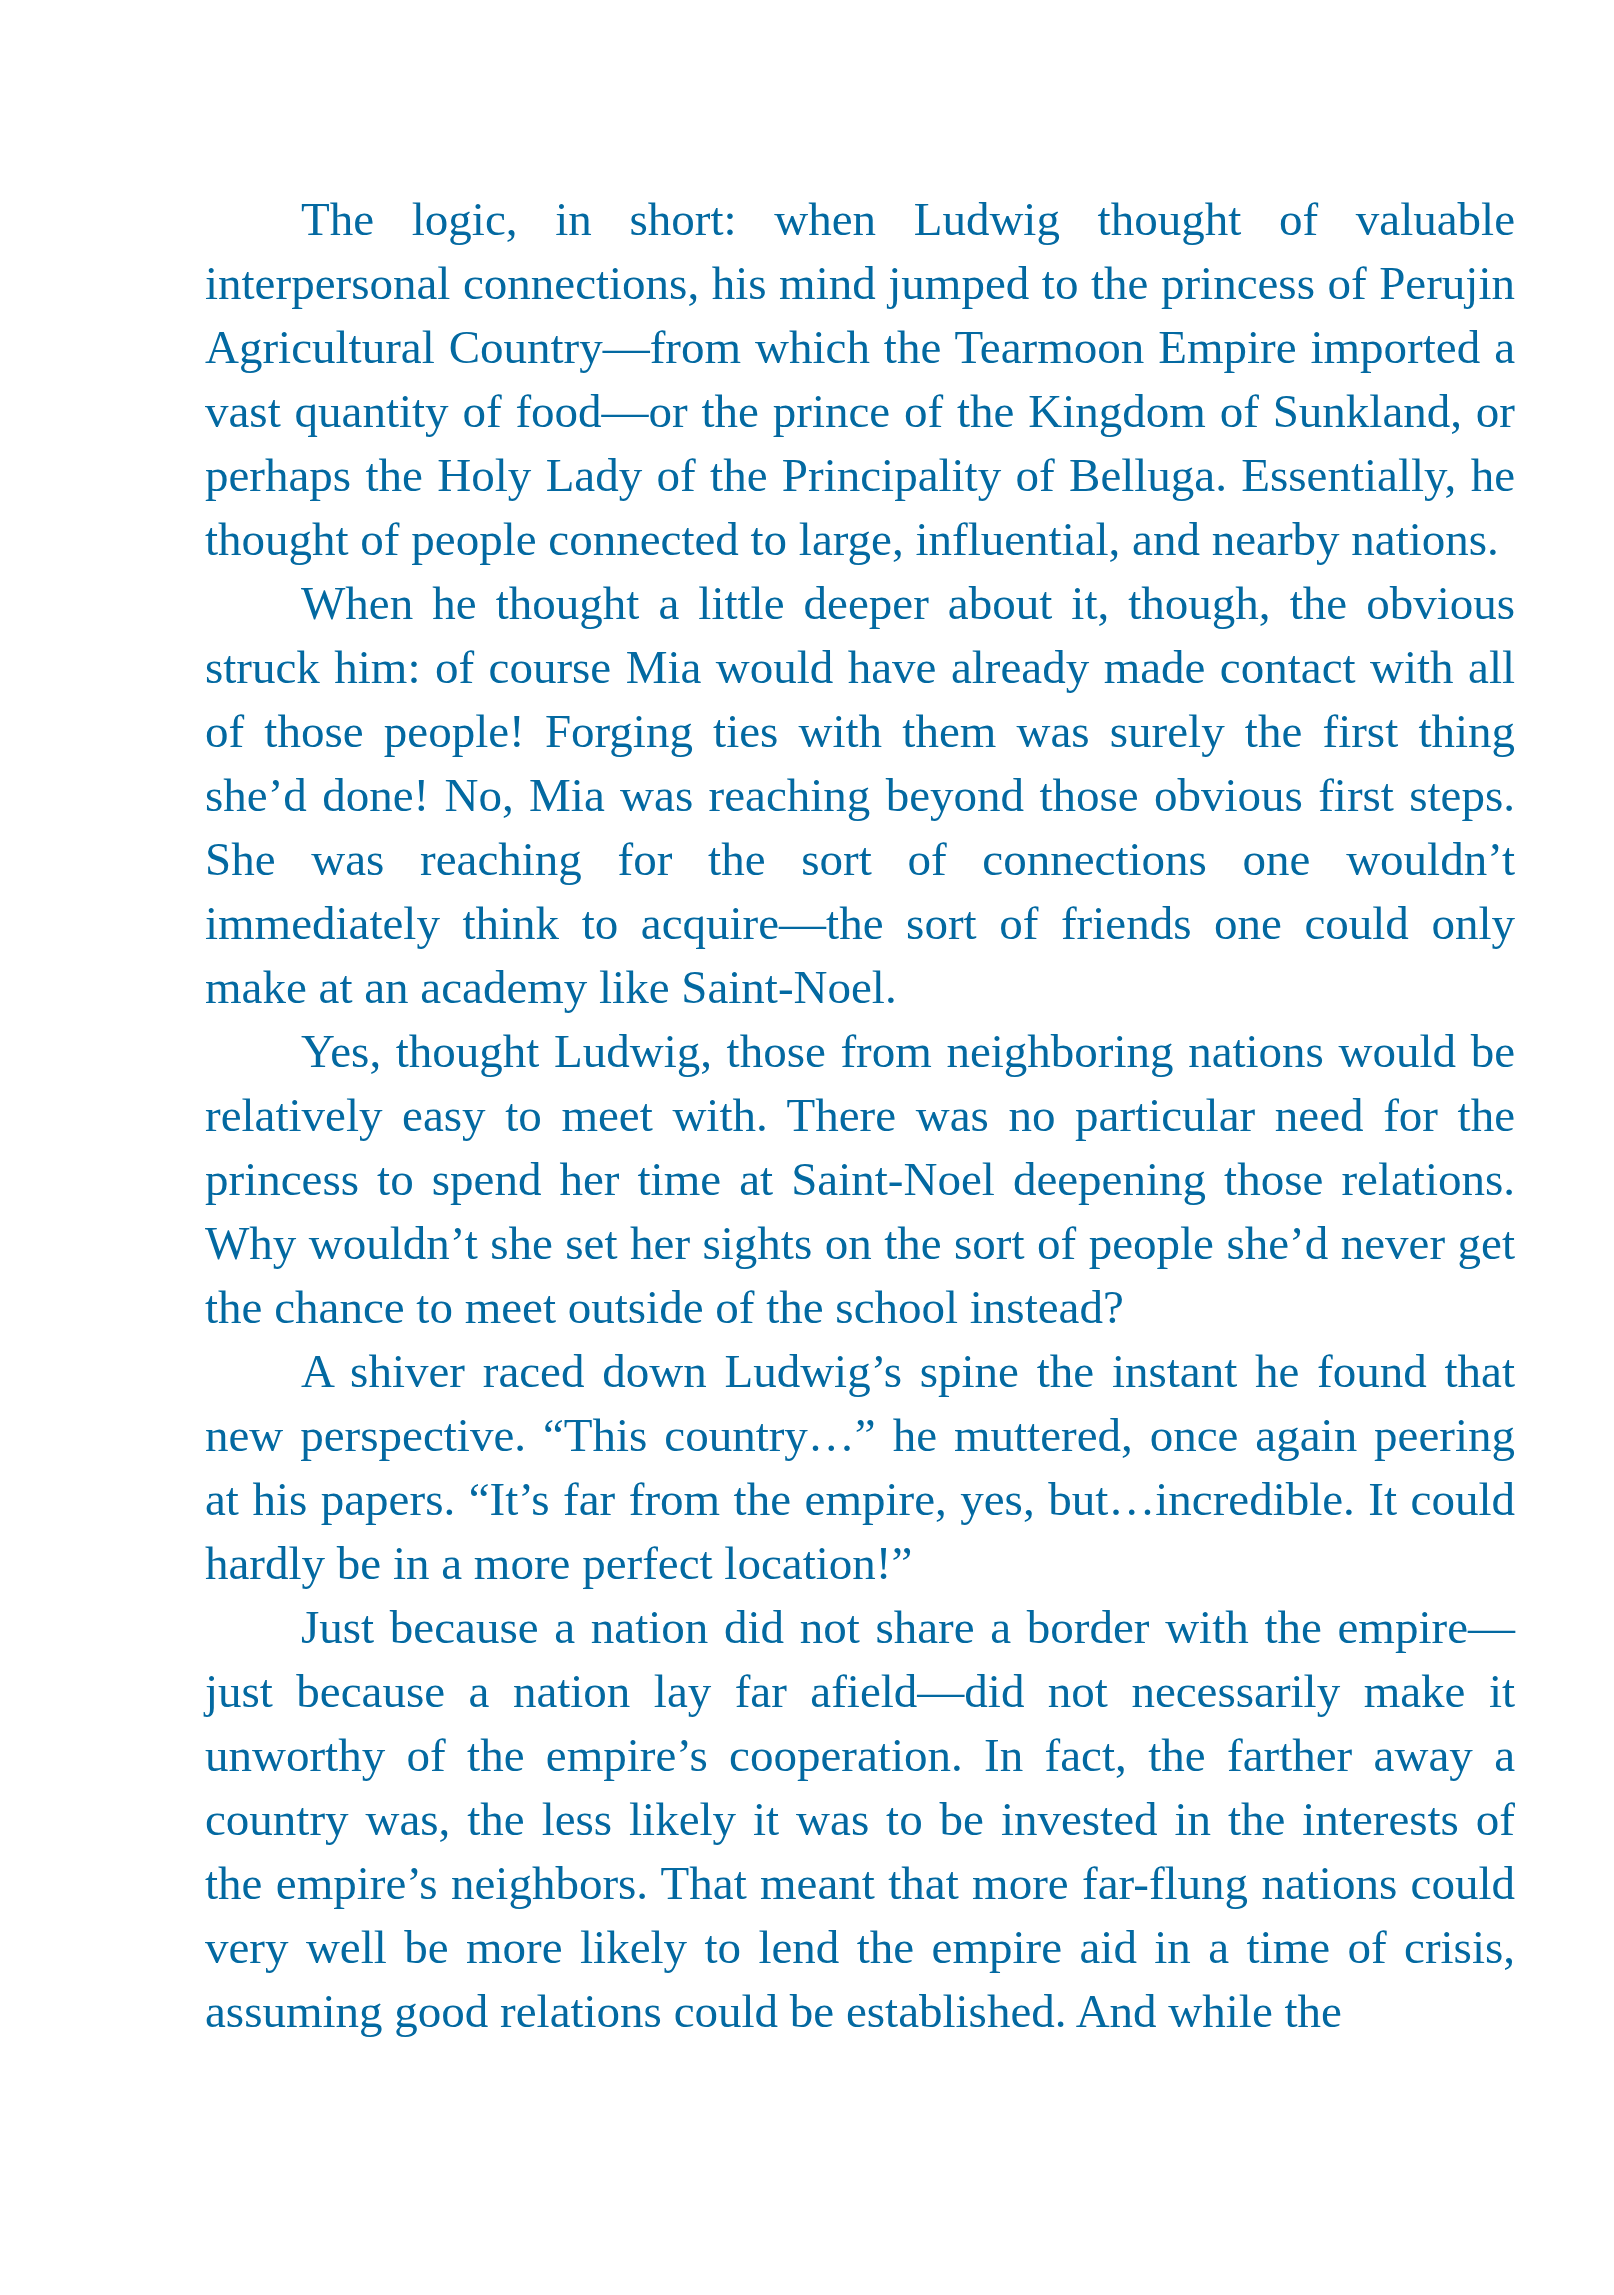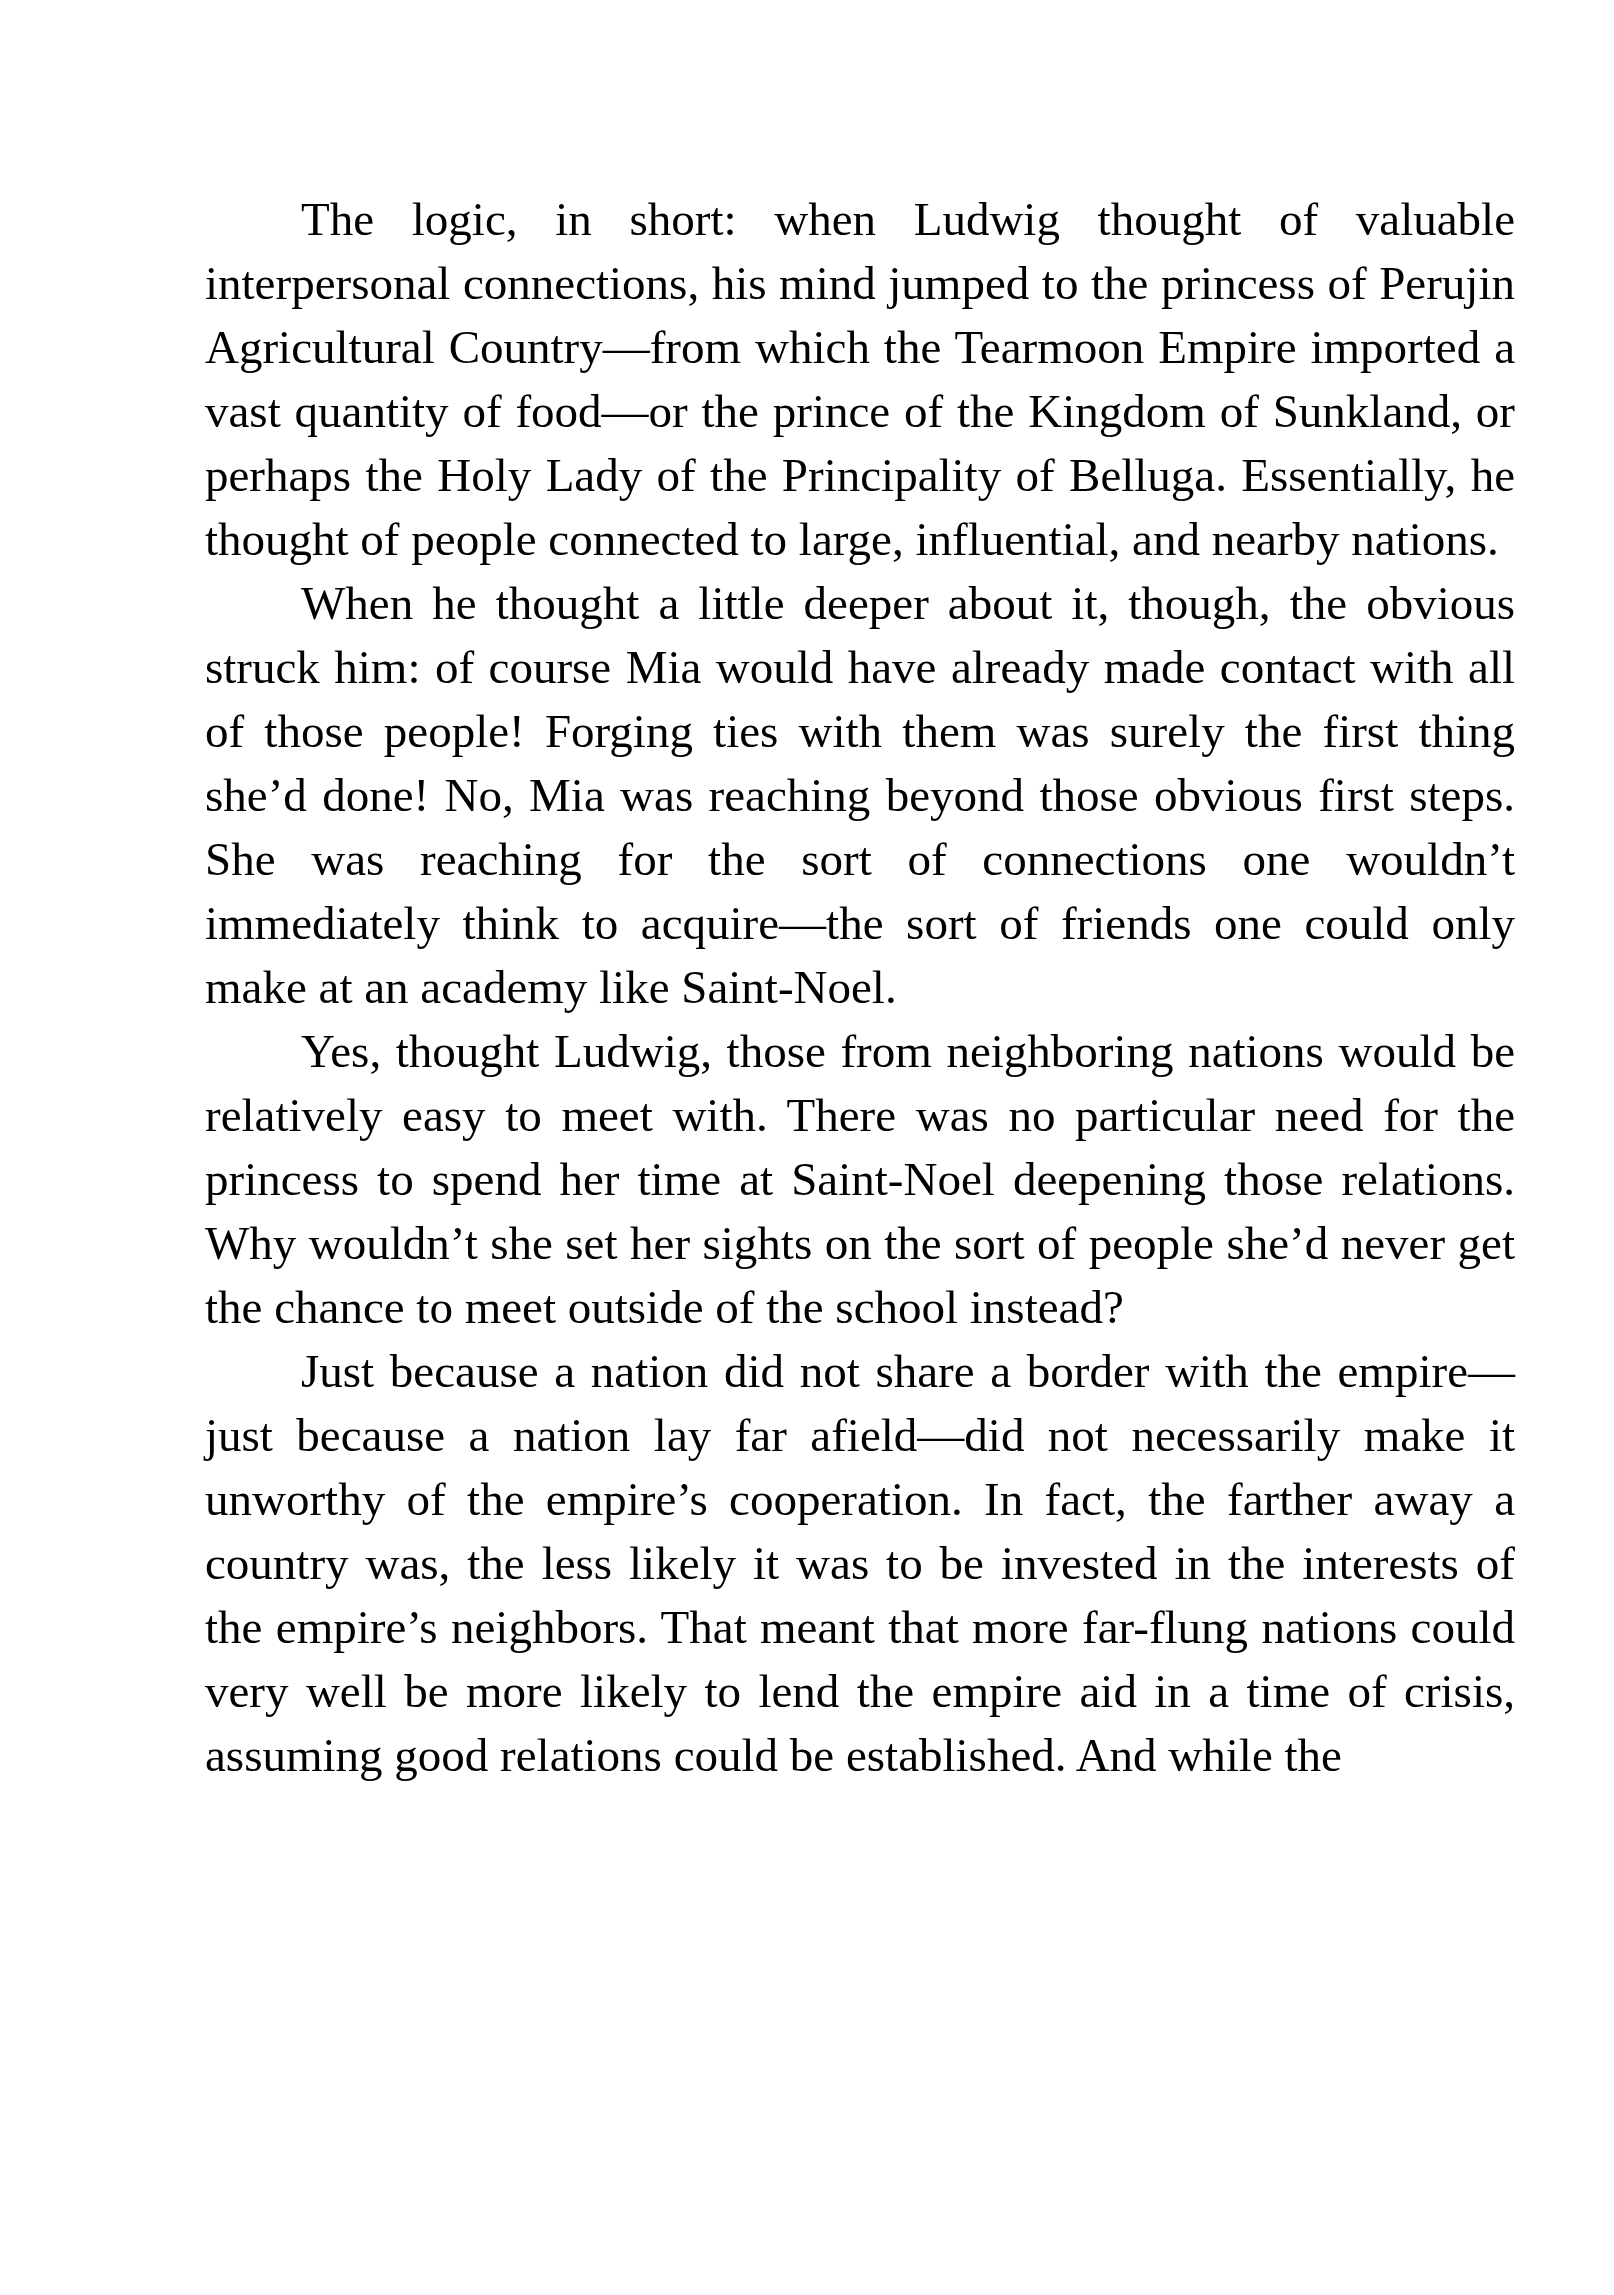--- a/index.html
+++ b/index.html
@@ -32,20 +32,21 @@
     padding: 0;
     text-indent: 96px;
   }
   .it {
   }
 </style>
 </head>
 <body style="background: rgb(255, 255, 255);">
 
 <div class="page">
-  <div class="text-block" style="color: #000000;">
+  <div class="text-block" style="color: #0369a1;">
       <p><span>The logic, in short: when Ludwig thought of valuable interpersonal connections, his mind jumped to the princess of Perujin Agricultural Country—from which the Tearmoon Empire imported a vast quantity of food—or the prince of the Kingdom of Sunkland, or perhaps the Holy Lady of the Principality of Belluga. Essentially, he thought of people connected to large, influential, and nearby nations.</span></p>
       <p><span>When he thought a little deeper about it, though, the obvious struck him: of </span><span class="it">course</span><span> Mia would have already made contact with all of </span><span class="it">those</span><span> people! Forging ties with </span><span class="it">them</span><span> was surely the first thing she’d done! No, Mia was reaching beyond those obvious first steps. She was reaching for the sort of connections one wouldn’t immediately think to acquire—the sort of friends one could </span><span class="it">only</span><span> make at an academy like Saint-Noel.</span></p>
       <p><span class="it">Yes,</span><span> thought Ludwig, </span><span class="it">those from neighboring nations would be relatively easy to meet with. There was no particular need for the princess to spend her time at Saint-Noel deepening those relations. Why </span><span>wouldn’t</span><span class="it"> she set her sights on the sort of people she’d never get the chance to meet outside of the school instead?</span></p>
+      <p><span>A shiver raced down Ludwig’s spine the instant he found that new perspective. “This country…” he muttered, once again peering at his papers. “It’s far from the empire, yes, but…incredible. It could hardly be in a more perfect location!”</span></p>
       <p><span>Just because a nation did not share a border with the empire—just because a nation lay far afield—did not necessarily make it unworthy of the empire’s cooperation. In fact, the farther away a country was, the less likely it was to be invested in the interests of the empire’s neighbors. That meant that more far-flung nations could very well be </span><span class="it">more</span><span> likely to lend the empire aid in a time of crisis, assuming good relations could be established. And while the</span></p>
     </div>
 </div>
 
 
 </body></html>

